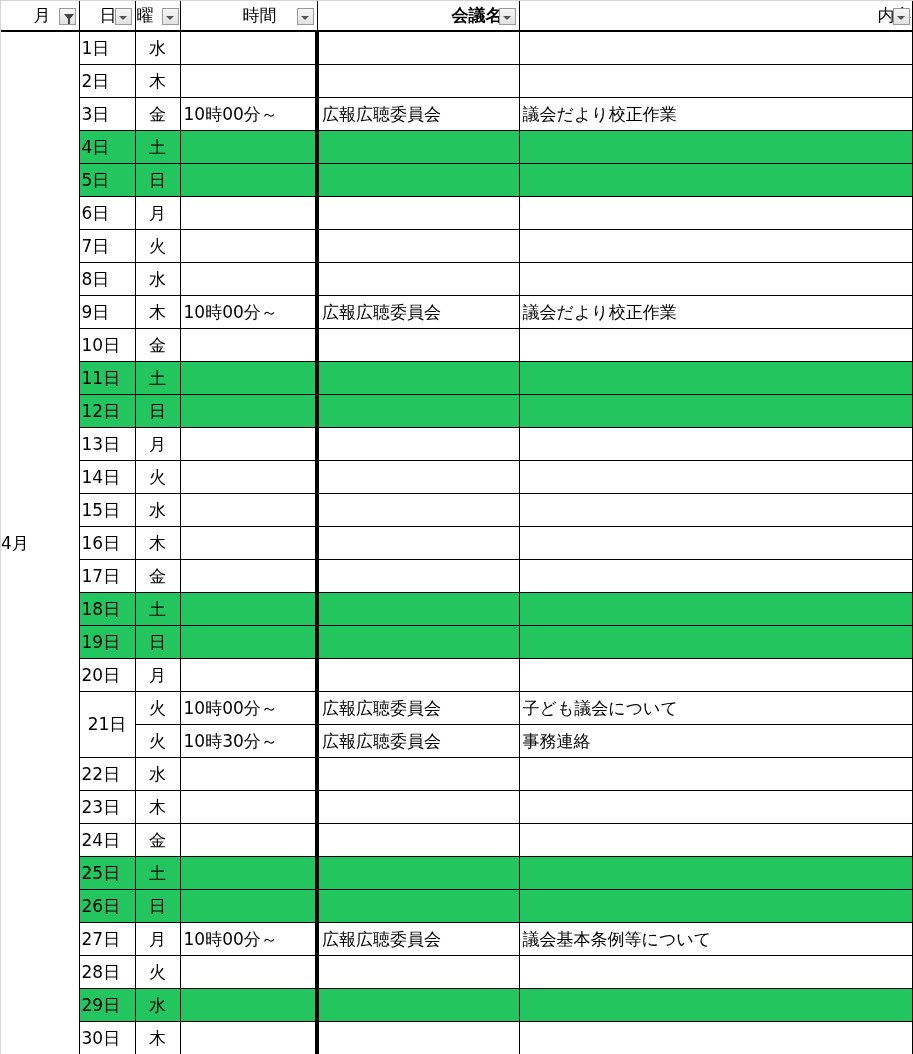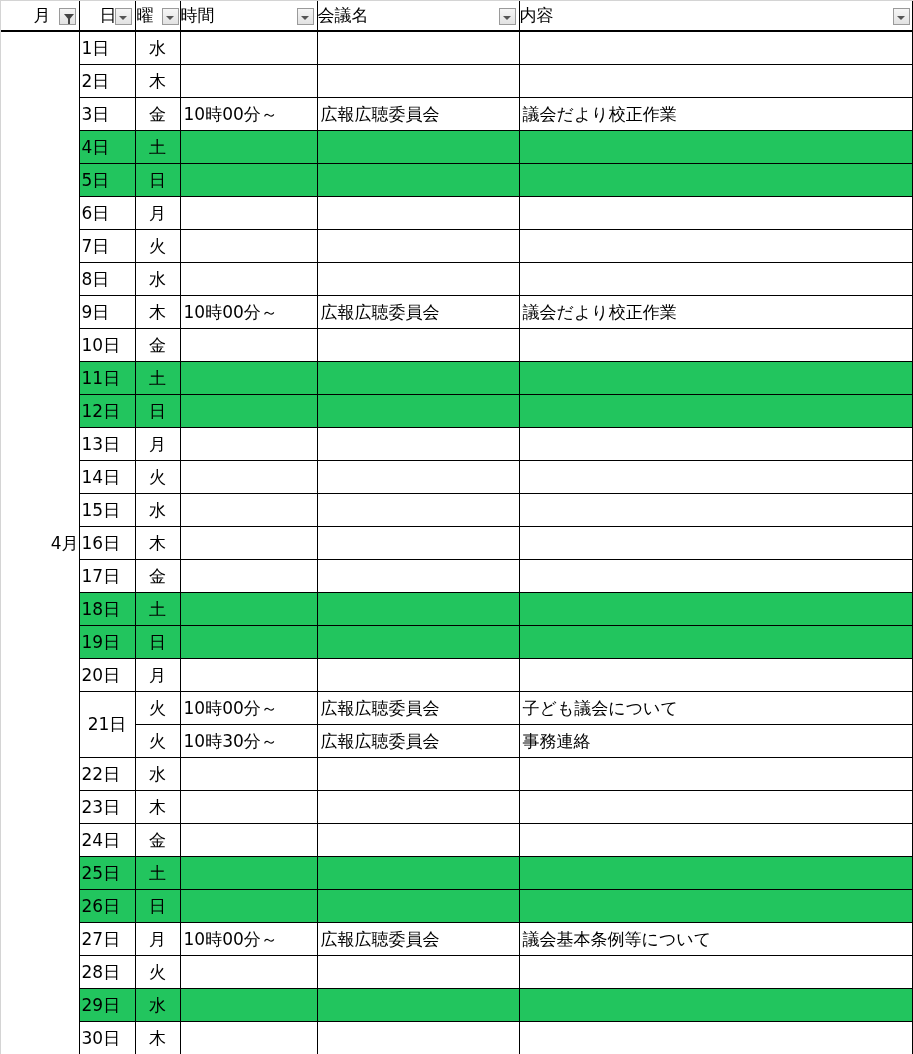--- a/index.html
+++ b/index.html
@@ -1,29 +1,29 @@
 <!DOCTYPE html>
 <html><head>
 <meta charset="utf-8">
 <style>
   html, body { margin:0; padding:0; background:#ffffff; }
   body { width:913px; height:1054px; overflow:hidden; font-family:"DejaVu Sans", sans-serif; color:#000; }
   .sheet { position:relative; width:913px; height:1054px; background:#fff; border-left:1px solid #d4d4d4; border-top:1px solid #d4d4d4; box-sizing:border-box; }
   table { border-collapse:collapse; table-layout:fixed; position:absolute; left:0; top:0; }
   td, th { padding:0; font-weight:normal; font-size:17px; white-space:nowrap; overflow:hidden; }
-  th { height:29px; border-bottom:2px solid #000; border-right:1px solid #000; position:relative; text-align:left; background:#fff; }
+  th { height:29px; border-bottom:2px solid #000; border-right:1px solid #000; position:relative; text-align:right; background:#fff; }
   td { height:32px; border-bottom:1px solid #000; border-right:1px solid #000; }
   td.thickb { border-bottom:2px solid #000; }
-  td.month { border-right:1px solid #000; text-align:right; vertical-align:middle; border-bottom:2px solid #000; }
+  td.month { border-right:1px solid #000; text-align:left; vertical-align:middle; border-bottom:2px solid #000; }
   td.day { text-align:left; padding-left:2px;margin-left:28px; }
   td.day.center { text-align:center; padding-left:0; }
   td.dow { text-align:center; }
   td.time, td.meeting, td.content { padding-left:3px; text-align:left; }
   td.meeting, td.content { border-right:1px solid #000; }
-  td.time { border-right:1px solid #000000; }
+  td.time { border-right:4px solid #000000; }
   tr.weekend td.wk { background:#22c55e; }
   .filter-btn { position:absolute; top:7px; width:17px; height:17px; box-sizing:border-box; border:1px solid #9a9a9a; background:linear-gradient(#f6f6f6,#e2e2e2); display:flex; align-items:center; justify-content:center; }
   .filter-btn .arrow { width:0; height:0; border-left:4px solid transparent; border-right:4px solid transparent; border-top:4px solid #555; margin-top:2px; }
   .filter-btn .funnel { width:0; height:0; border-left:5px solid transparent; border-right:5px solid transparent; border-top:6px solid #444; position:relative; margin-left:3px; }
   .filter-btn .funnel::after { content:""; position:absolute; left:-1px; top:-1px; width:2px; height:5px; background:#444; }
   .hdr-text { display:inline-block; }
 </style>
 </head>
 <body>
 
@@ -56,21 +56,21 @@
           <span class="filter-btn" style="right:1px;">
               <span class="arrow"></span>
             </span>
         </th>
         <th style="padding-right:40px;">
           <span class="hdr-text">時間</span>
           <span class="filter-btn" style="right:3px;">
               <span class="arrow"></span>
             </span>
         </th>
-        <th style="padding-right:16px;">
+        <th style="padding-right:16px;font-weight:bold;">
           <span class="hdr-text">会議名</span>
           <span class="filter-btn" style="right:3px;">
               <span class="arrow"></span>
             </span>
         </th>
         <th style="padding-right:0;">
           <span class="hdr-text">内容</span>
           <span class="filter-btn" style="right:2px;">
               <span class="arrow"></span>
             </span>

